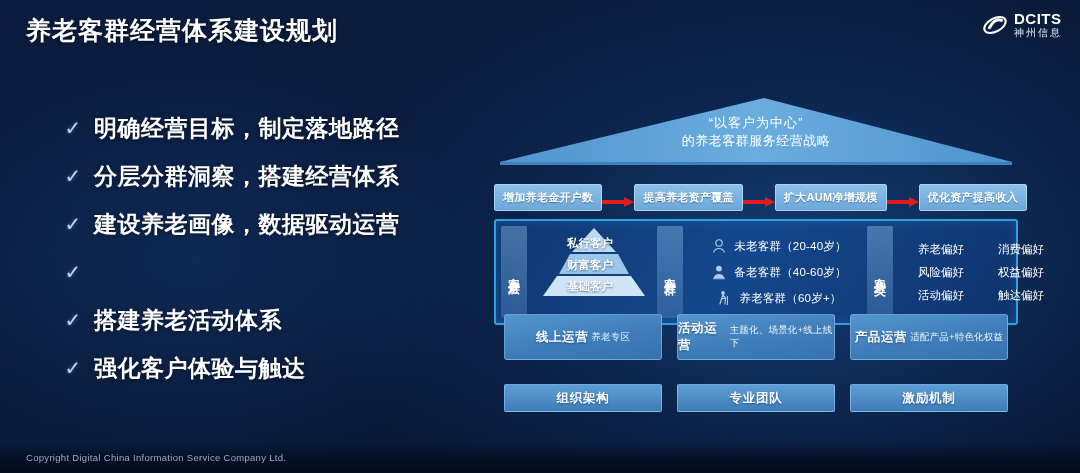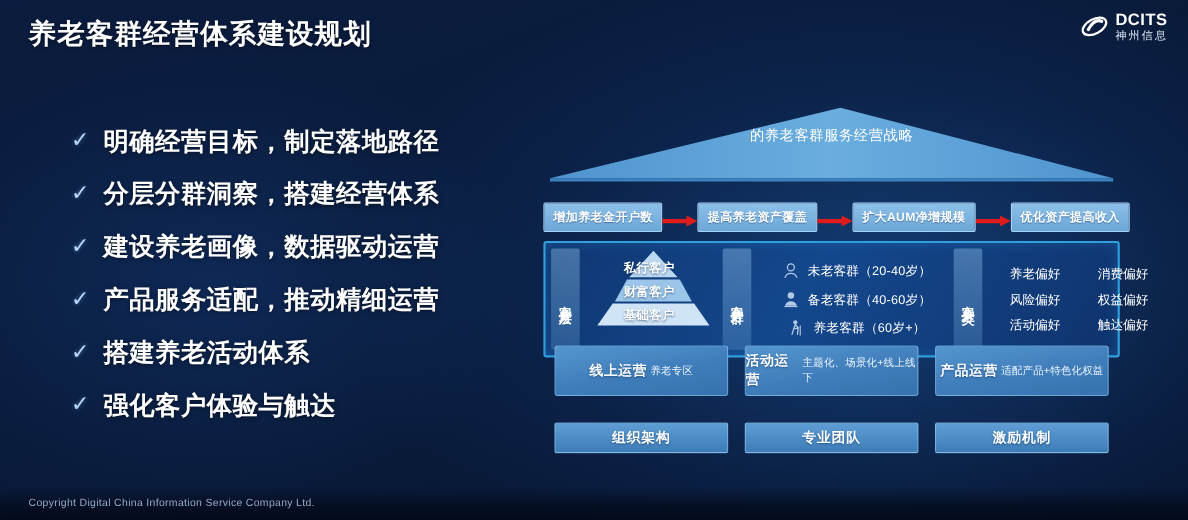--- a/index.html
+++ b/index.html
@@ -22,21 +22,21 @@
     position: absolute; left: 0; top: 0; width: 1080px; height: 60px;
   }
   .page-title {
     position: absolute; left: 26px; top: 14px;
     font-size: 25px; font-weight: bold; letter-spacing: 1px;
     color: #ffffff;
     text-shadow: 0 1px 3px rgba(0,0,0,0.55);
   }
   .logo {
     position: absolute; right: 18px; top: 11px;
-    display: flex; gap: 6px;
+    display: flex; align-items: center; gap: 6px;
   }
   .logo-mark { width: 26px; height: 26px; display: block; }
   .logo-text { line-height: 1; }
   .logo-en {
     font-size: 15px; font-weight: bold; letter-spacing: 0.5px;
     color: #ffffff; display: block;
   }
   .logo-cn {
     font-size: 10px; letter-spacing: 2px; color: #dce9f8; display: block;
     margin-top: 2px;
@@ -190,21 +190,20 @@
   <div class="bullet">
     <span class="bullet-check">✓</span>
     <span class="bullet-text">分层分群洞察，搭建经营体系</span>
   </div>
   <div class="bullet">
     <span class="bullet-check">✓</span>
     <span class="bullet-text">建设养老画像，数据驱动运营</span>
   </div>
   <div class="bullet">
     <span class="bullet-check">✓</span>
-    <span class="bullet-text">产品服务适配，推动精细运营</span>
   </div>
   <div class="bullet">
     <span class="bullet-check">✓</span>
     <span class="bullet-text">搭建养老活动体系</span>
   </div>
   <div class="bullet">
     <span class="bullet-check">✓</span>
     <span class="bullet-text">强化客户体验与触达</span>
   </div>
 </div>
@@ -217,20 +216,21 @@
         <linearGradient id="roofGrad" x1="0" y1="0" x2="1" y2="0">
           <stop offset="0%" stop-color="#4f94cf"></stop>
           <stop offset="50%" stop-color="#6aadde"></stop>
           <stop offset="100%" stop-color="#4f94cf"></stop>
         </linearGradient>
       </defs>
       <polygon points="268,6 516,70 4,70" fill="url(#roofGrad)"></polygon>
       <rect x="4" y="70" width="512" height="3" fill="#3d81bd"></rect>
     </svg>
     <div class="roof-label">
+      <span class="roof-l1">“以客户为中心”</span>
       <span class="roof-l2">的养老客群服务经营战略</span>
     </div>
   </div>
 
   <div class="kpi-row">
     <div class="kpi-chip">增加养老金开户数</div>
     <span class="kpi-arrow">
       <svg width="32" height="10" viewBox="0 0 32 10" aria-hidden="true">
         <polygon points="0,3 22,3 22,0 32,5 22,10 22,7 0,7" fill="#e01b1b"></polygon>
       </svg>

